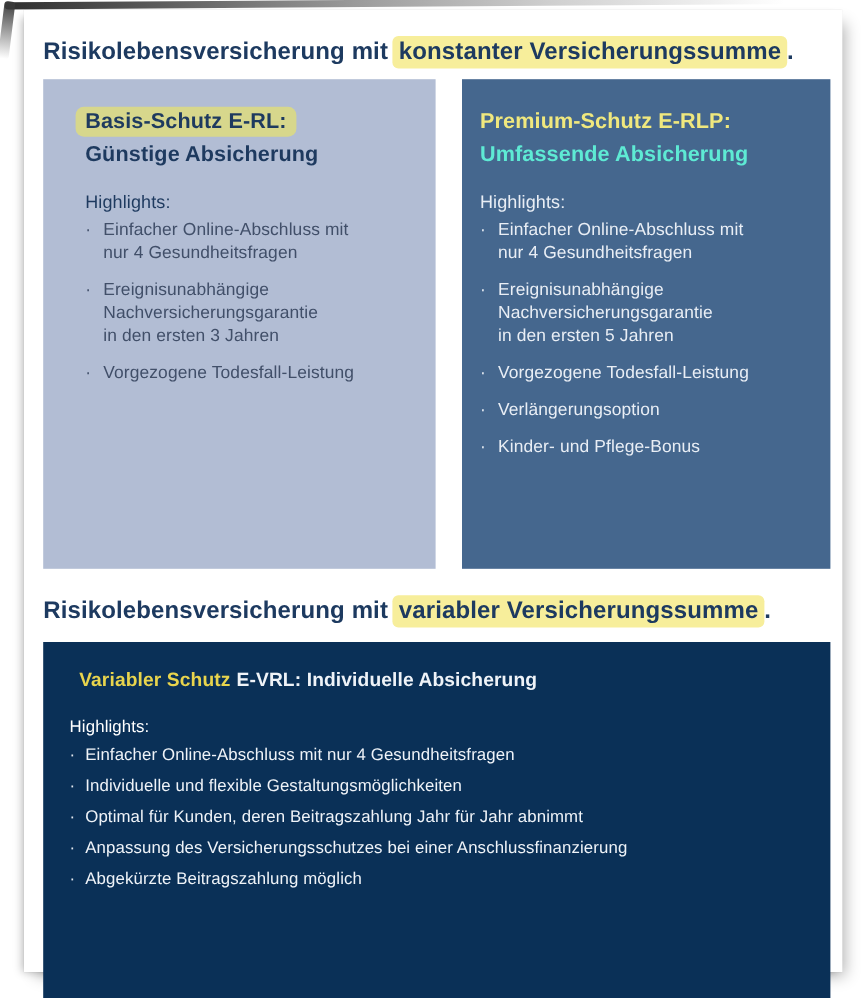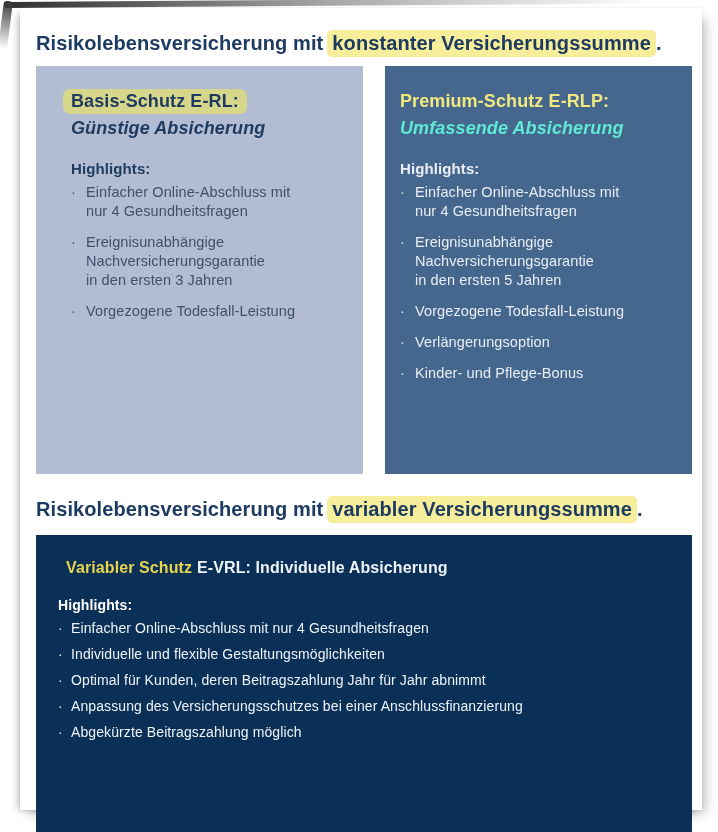--- a/index.html
+++ b/index.html
@@ -62,29 +62,29 @@
   .card-steel {
     flex: 1;
     background: var(--card-steel-bg, #45678e);
     color: var(--card-steel-text, #e9eef5);
     padding: 22px 16px 20px 15px;
   }
 
   .card-title { font-size: 18px; line-height: 27px; font-weight: bold; }
   .card-light .card-title { color: var(--card-light-title, #1e3a5f); }
   .card-steel .card-title .t-line2 { color: #5eead4; }
-  .t-line2 { display: block; font-style: italic; }
+  .t-line2 { display: block; }
   .t-hl {
     background: var(--card-light-highlight, #d7d78c);
     padding: 2px 8px 3px; margin-left: -8px;
     border-radius: 7px;
   }
   .t-yellow { color: var(--card-steel-yellow, #f0e87e); }
 
-  .highlights-label { margin-top: 18px; font-size: 15px; font-weight: bold; }
+  .highlights-label { margin-top: 18px; font-size: 15px; font-weight: normal; }
   .card-light .highlights-label { color: var(--card-light-title, #1e3a5f); }
 
   ul.bullets { list-style: none; margin: 0; padding: 0; font-size: 14.5px; line-height: 19px; }
   ul.bullets li { display: flex; margin-top: 12px; }
   ul.bullets li:first-child { margin-top: 6px; }
   .dot { flex: 0 0 15px; opacity: 0.95; }
   .bt { flex: 1; }
   .line { display: block; }
 
   .card-navy {

